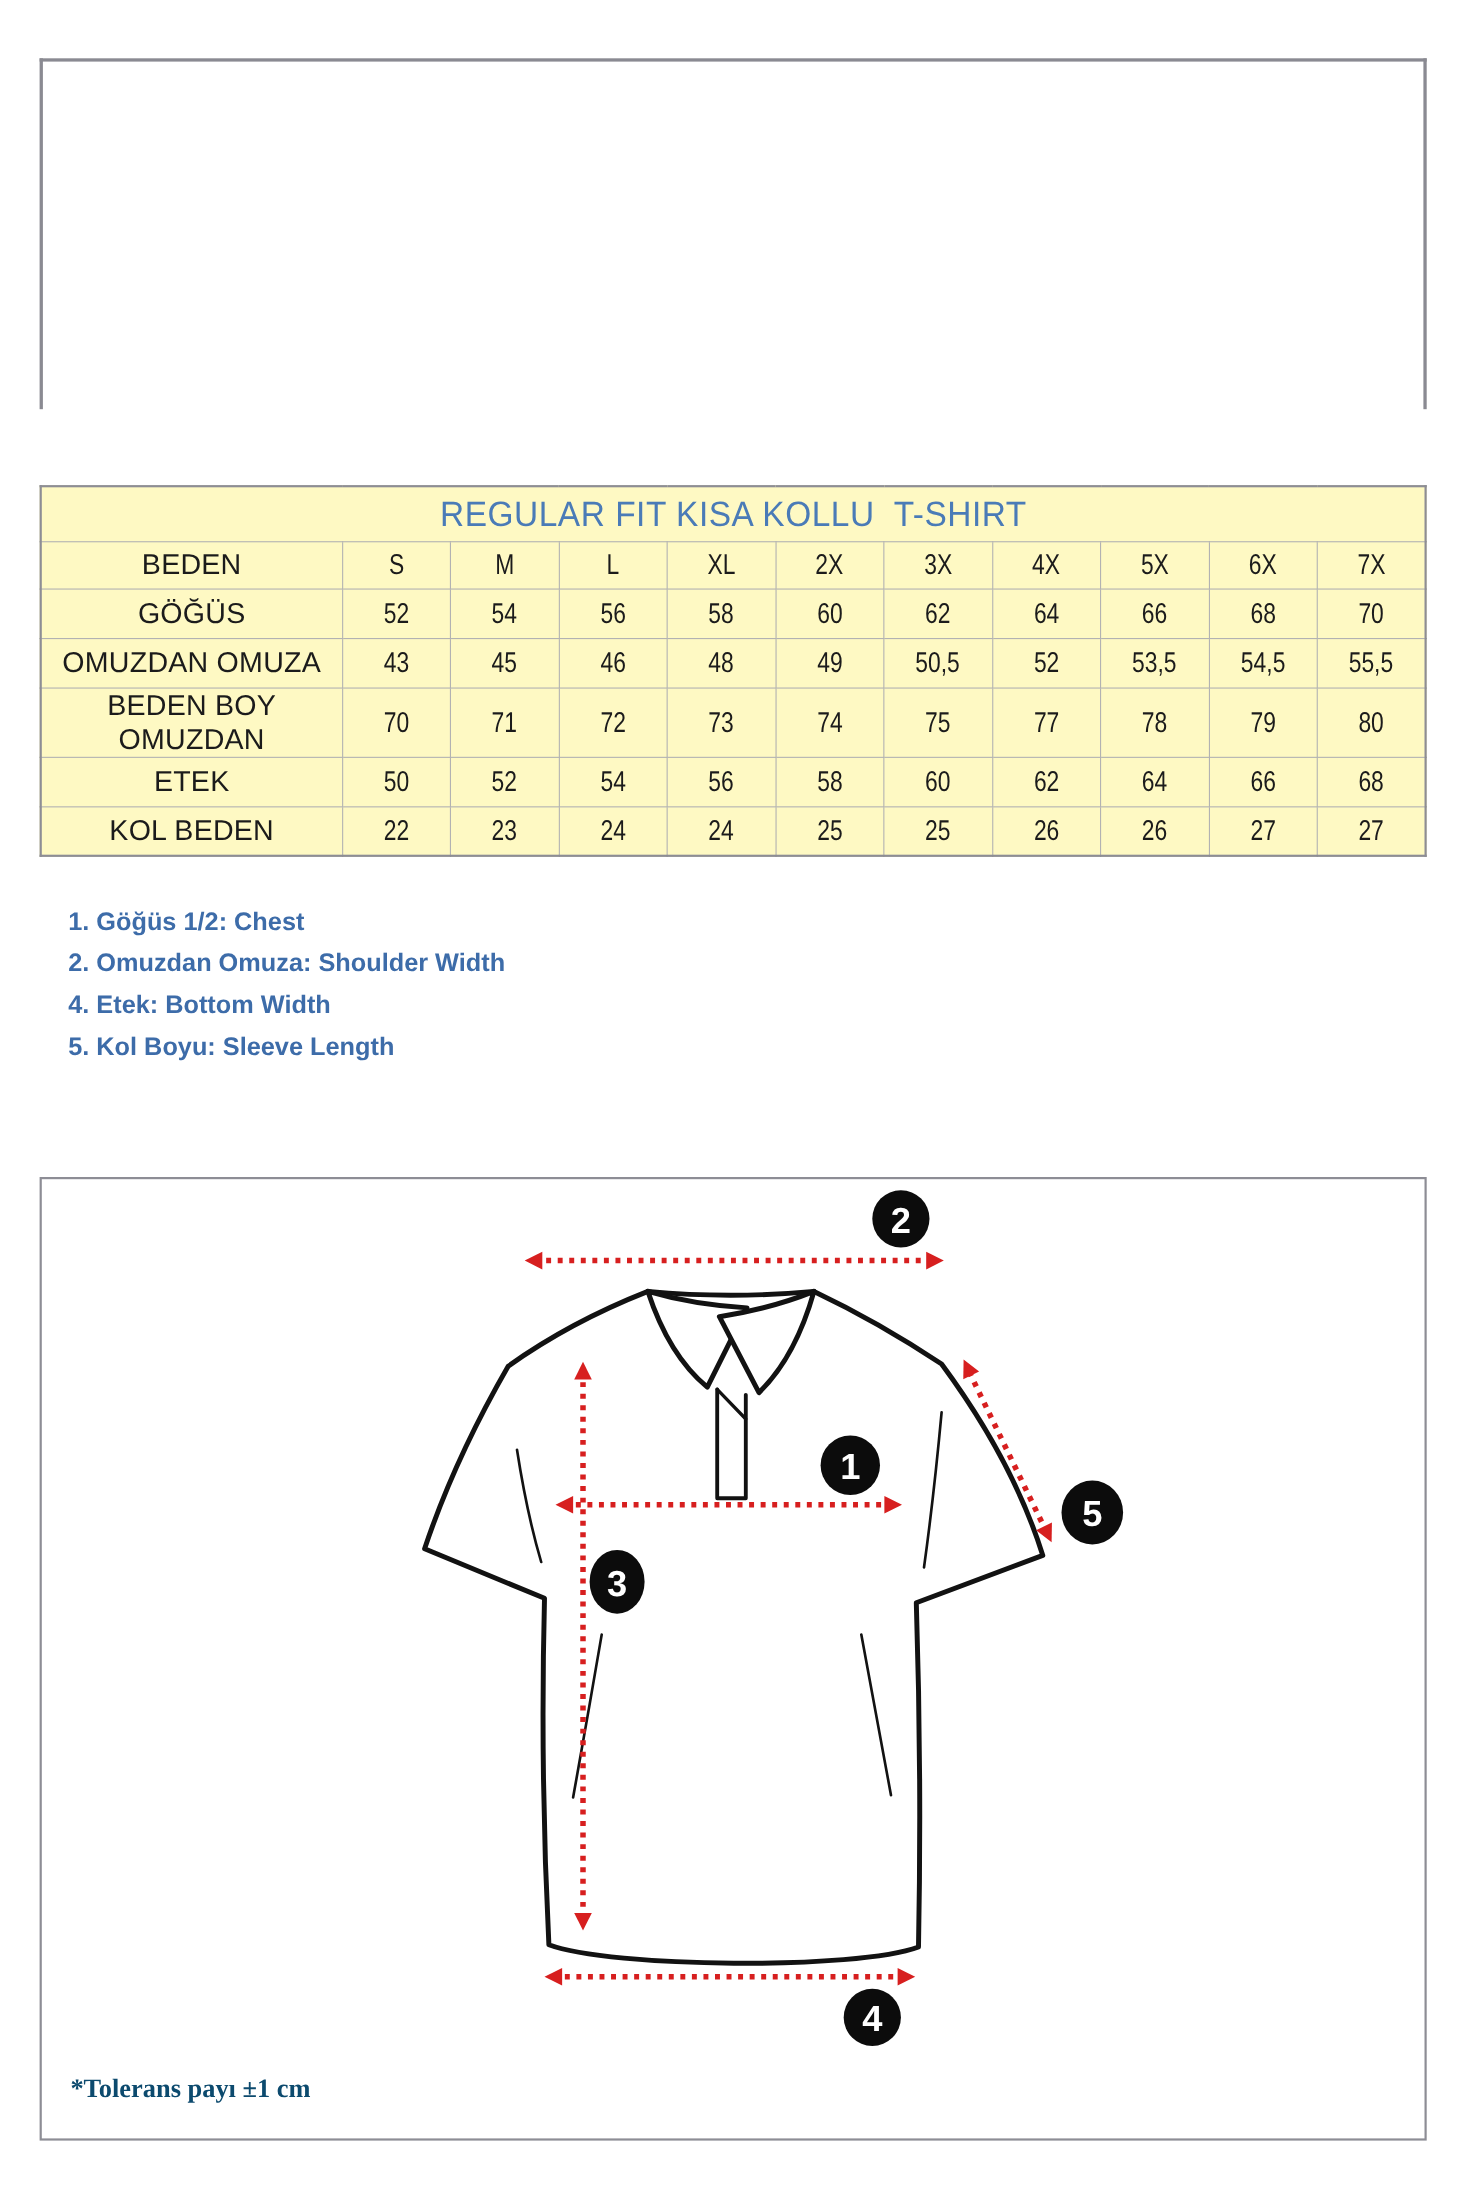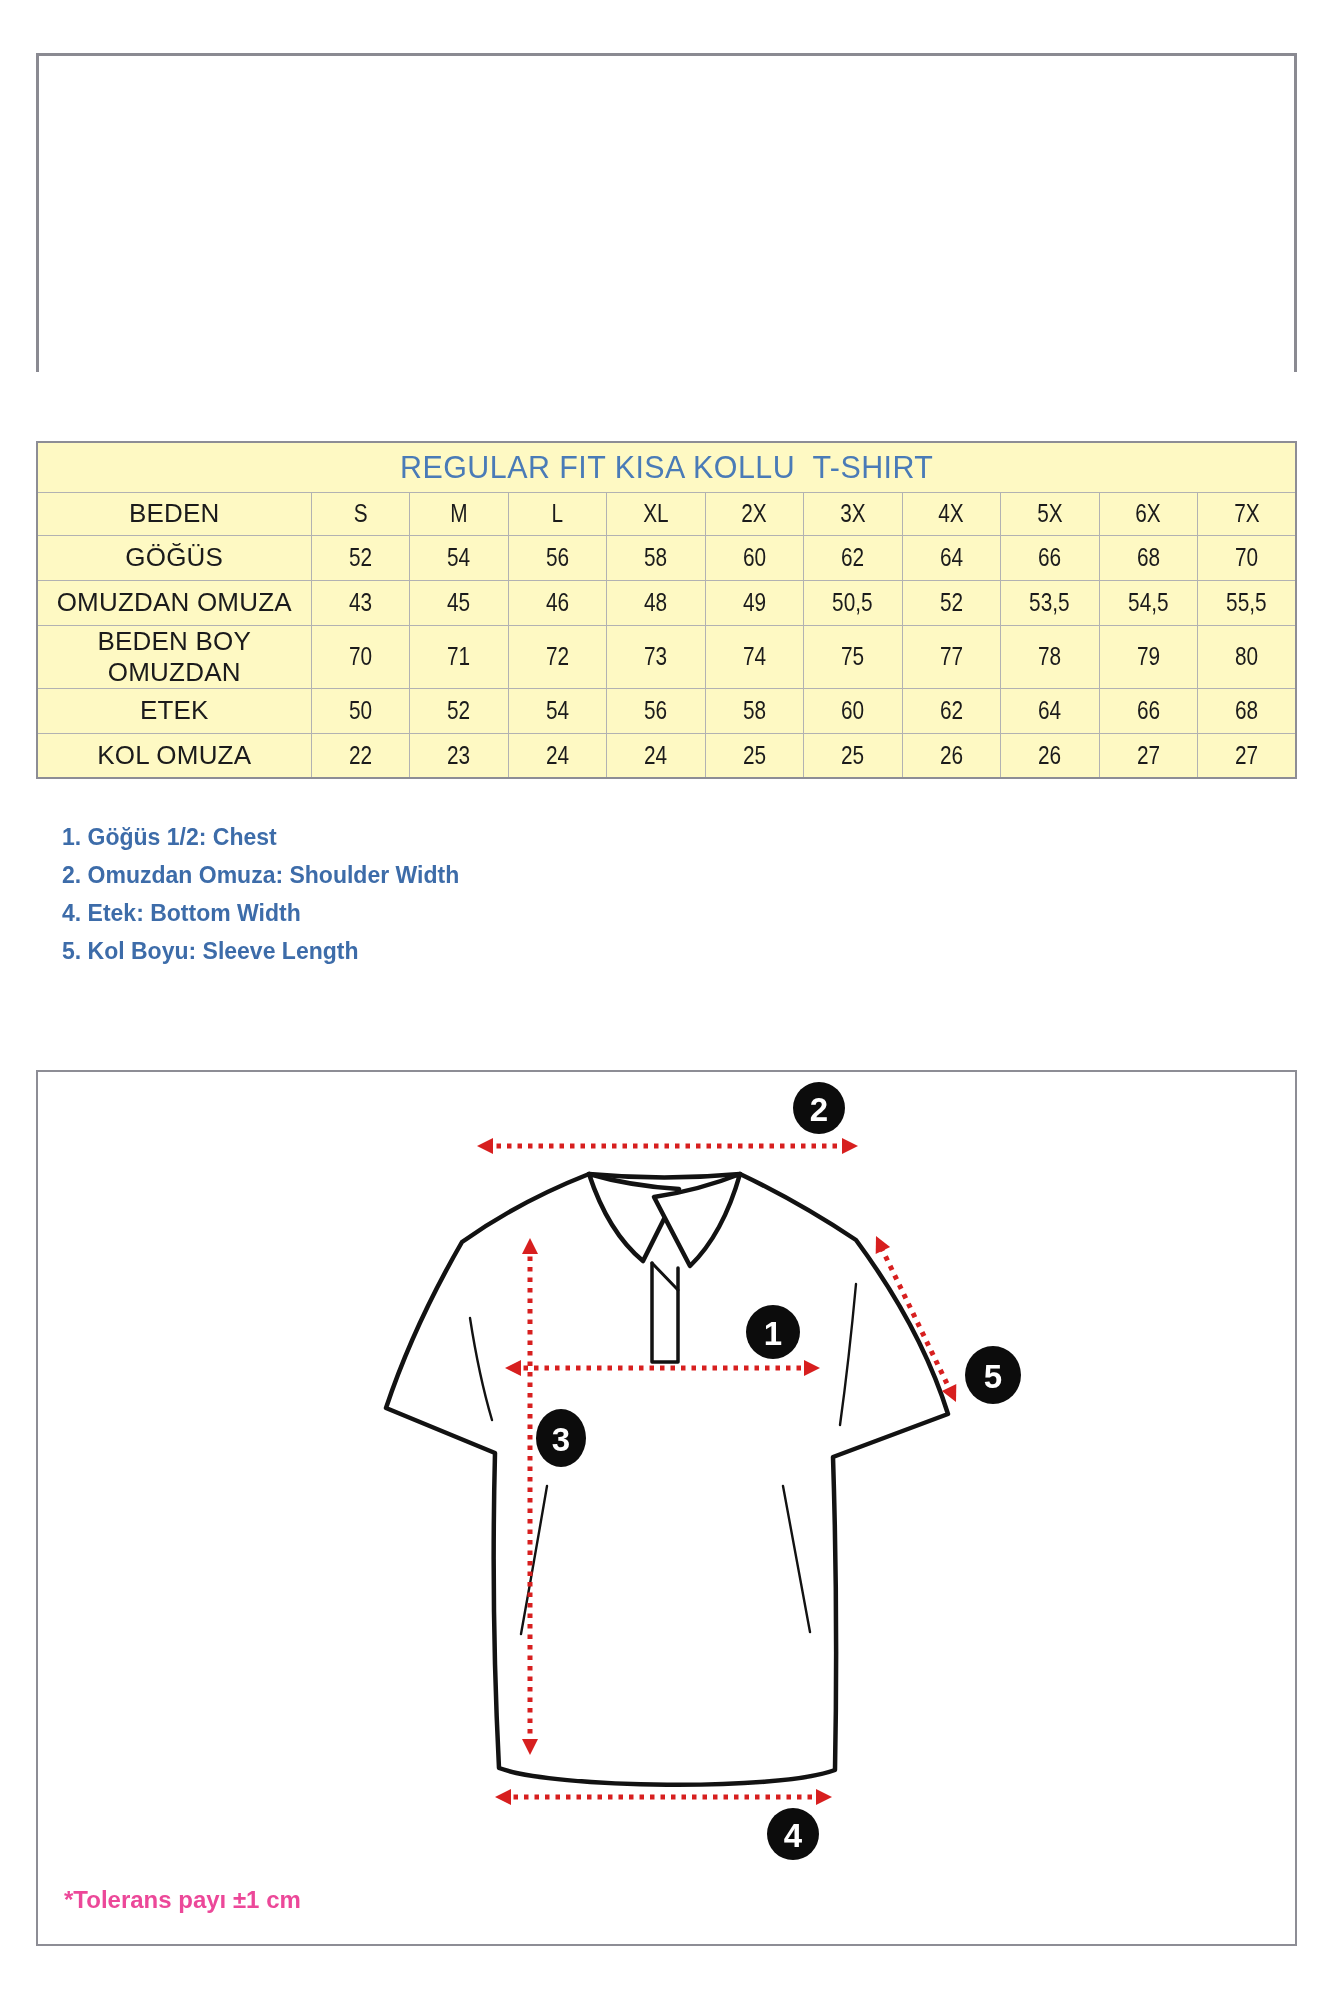--- a/index.html
+++ b/index.html
@@ -28,21 +28,21 @@
 
   
   .legend{position:absolute;left:62px;top:826px;}
   .legend p{margin:0 0 15px 0;font-size:23px;line-height:23px;font-weight:700;color:#3d6ca9;}
 
   
   .diagram-frame{position:absolute;left:36px;top:1070px;width:1261px;height:876px;
                  border:2px solid #8d8d95;box-sizing:border-box;background:#fff;}
   svg.diagram{position:absolute;left:36px;top:1070px;width:1261px;height:876px;}
 
-  .footnote{position:absolute;left:64px;top:1886px;font-size:24px;font-weight:600;color:#ec4899;}
+  .footnote{position:absolute;left:64px;top:1886px;font-size:24px;font-weight:600;color:#0c4a6e;font-family:Liberation Serif, serif;}
 
   .badge-num{font-family:"Liberation Sans","DejaVu Sans",sans-serif;font-weight:700;
              font-size:33px;fill:#ffffff;text-anchor:middle;dominant-baseline:central;}
 </style>
 </head>
 <body>
 
 <div class="top-frame"></div>
 
 <table class="size-chart">
@@ -122,21 +122,21 @@
     <td><span class="cond">54</span></td>
     <td><span class="cond">56</span></td>
     <td><span class="cond">58</span></td>
     <td><span class="cond">60</span></td>
     <td><span class="cond">62</span></td>
     <td><span class="cond">64</span></td>
     <td><span class="cond">66</span></td>
     <td><span class="cond">68</span></td>
   </tr>
   <tr class="data-row">
-    <td class="lbl">KOL OMUZA</td>
+    <td class="lbl">KOL BEDEN</td>
     <td><span class="cond">22</span></td>
     <td><span class="cond">23</span></td>
     <td><span class="cond">24</span></td>
     <td><span class="cond">24</span></td>
     <td><span class="cond">25</span></td>
     <td><span class="cond">25</span></td>
     <td><span class="cond">26</span></td>
     <td><span class="cond">26</span></td>
     <td><span class="cond">27</span></td>
     <td><span class="cond">27</span></td>

